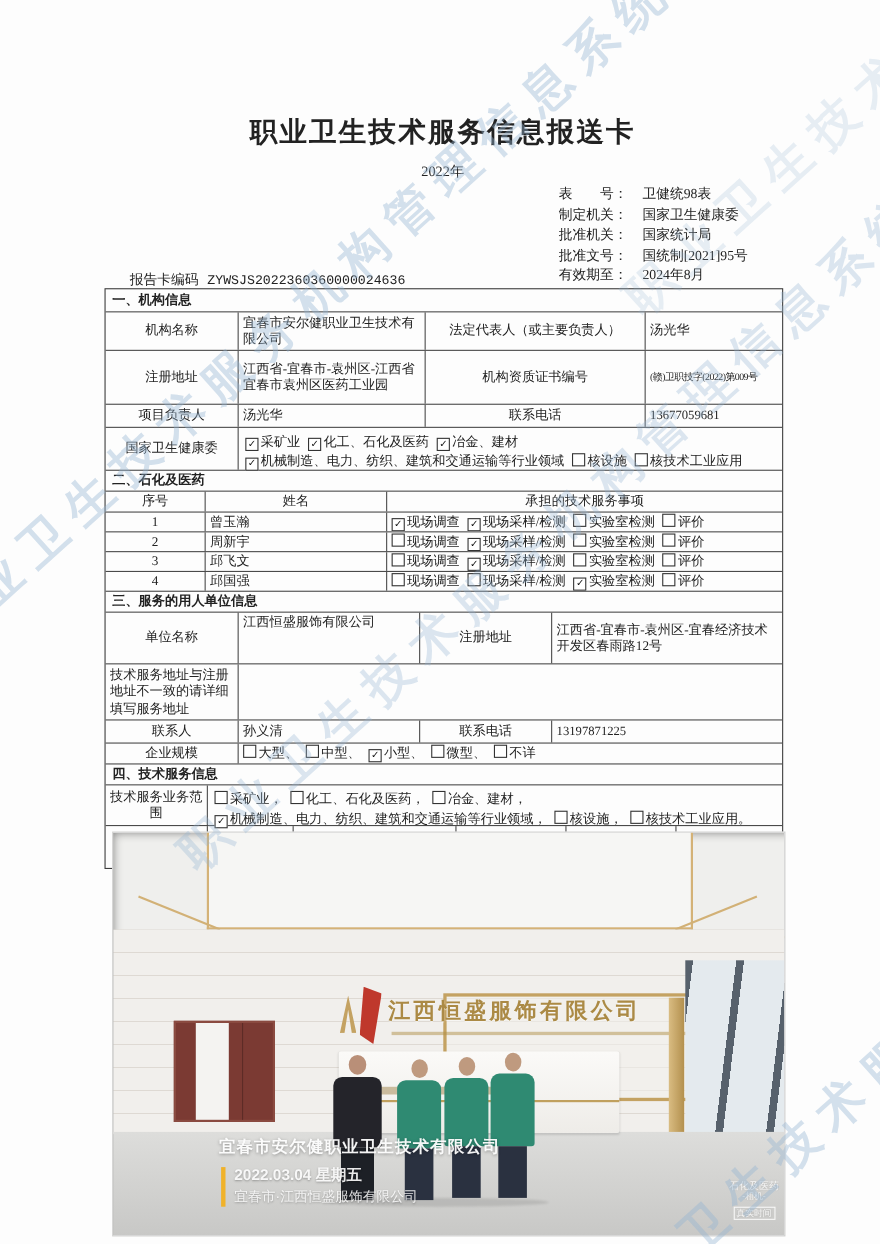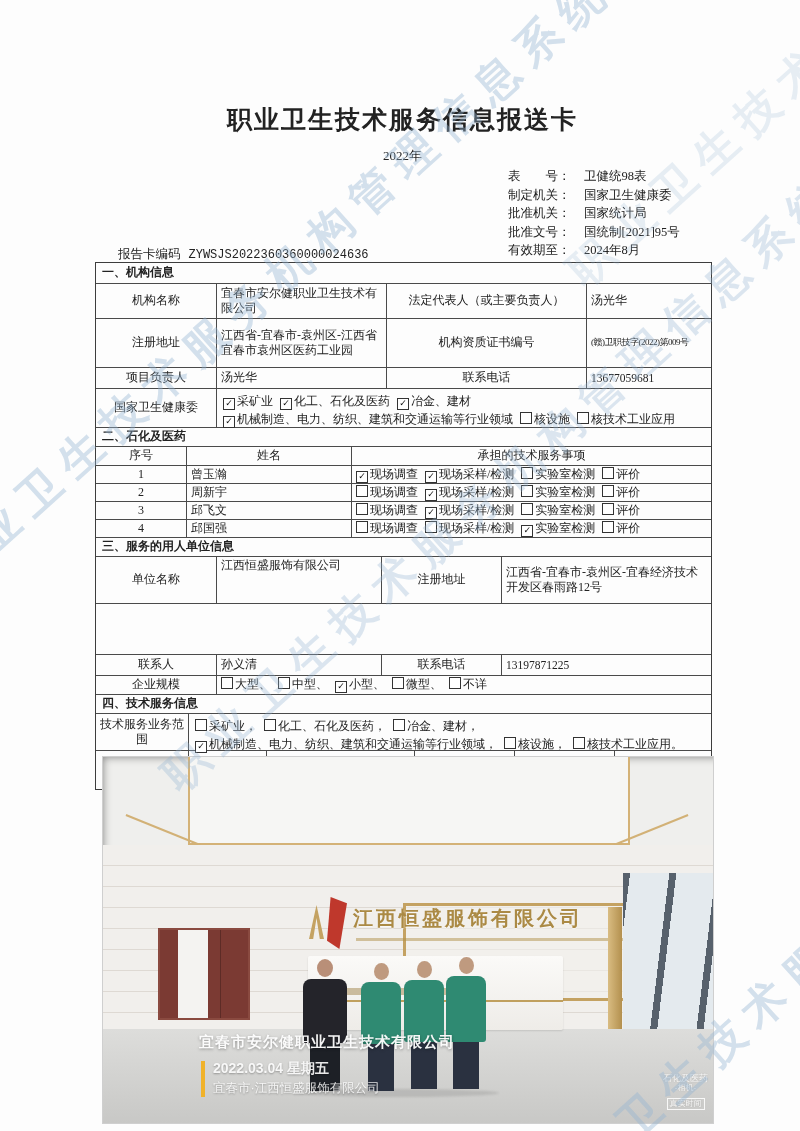--- a/index.html
+++ b/index.html
@@ -192,20 +192,21 @@
     <div class="trow" style="height:18px">
       <div class="td sec" style="flex:1">三、服务的用人单位信息</div>
     </div>
     <div class="trow" style="height:46px">
       <div class="td ctr" style="flex:0 0 120px">单位名称</div>
       <div class="td" style="flex:0 0 165px;align-items:flex-start">江西恒盛服饰有限公司</div>
       <div class="td ctr" style="flex:0 0 120px">注册地址</div>
       <div class="td" style="flex:1">江西省-宜春市-袁州区-宜春经济技术开发区春雨路12号</div>
     </div>
     <div class="trow" style="height:50px">
+      <div class="td" style="flex:0 0 120px">技术服务地址与注册地址不一致的请详细填写服务地址</div>
       <div class="td" style="flex:1"></div>
     </div>
     <div class="trow" style="height:20px">
       <div class="td ctr" style="flex:0 0 120px">联系人</div>
       <div class="td" style="flex:0 0 165px">孙义清</div>
       <div class="td ctr" style="flex:0 0 120px">联系电话</div>
       <div class="td mono" style="flex:1">13197871225</div>
     </div>
     <div class="trow" style="height:18px">
       <div class="td ctr" style="flex:0 0 120px">企业规模</div>

